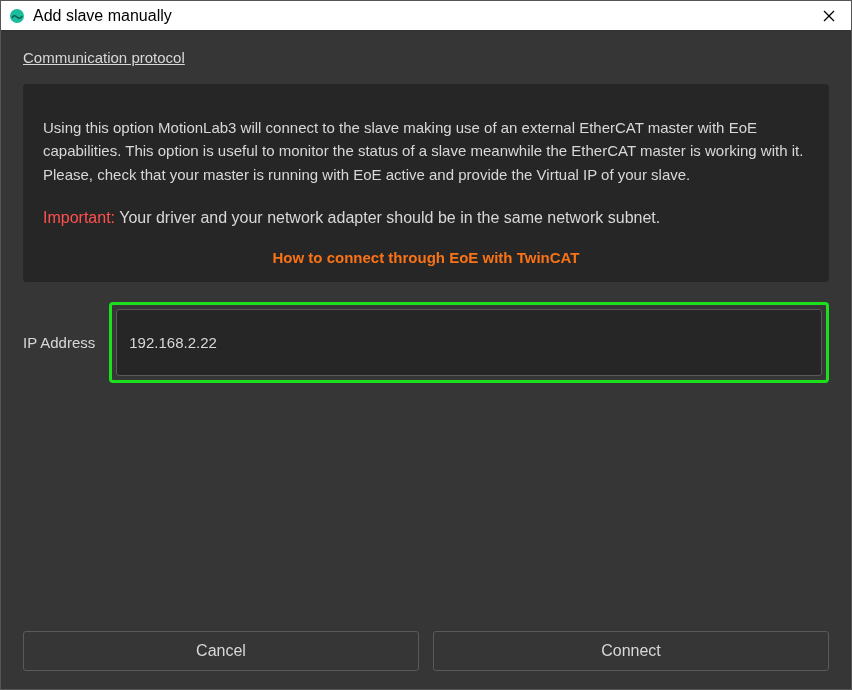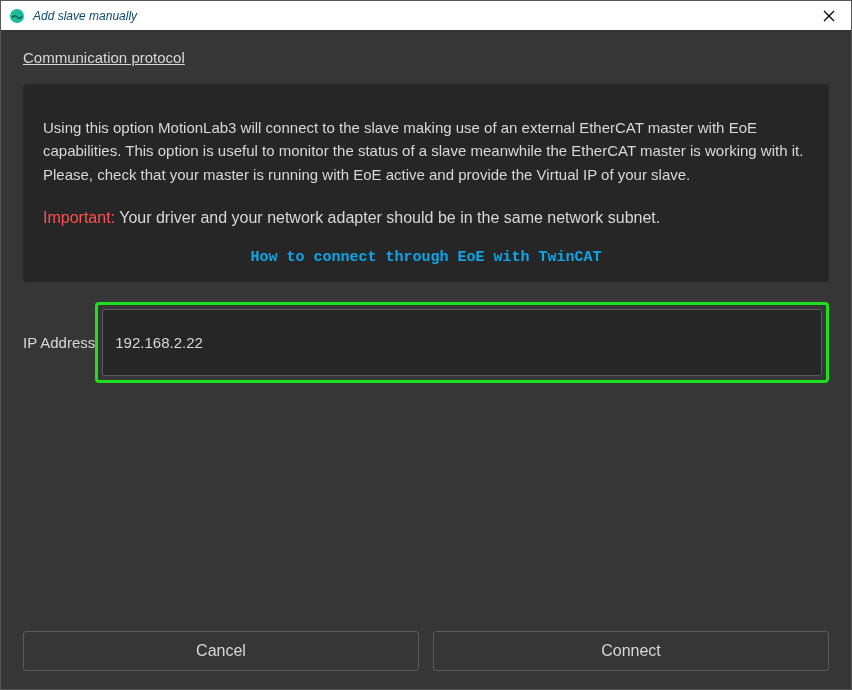--- a/index.html
+++ b/index.html
@@ -34,24 +34,23 @@
       border-bottom: 1px solid #333;
     }
 
     .titlebar-icon {
       width: 16px;
       height: 16px;
       margin-right: 8px;
     }
 
     .titlebar-title {
-      font-size: 12px;
-      color: #0c4a6e;
-      flex: 1;
-      font-style: italic;
+      font-size: 16px;
+      color: #000000;
+      flex: 1;
     }
 
     .titlebar-close {
       width: 28px;
       height: 28px;
       display: flex;
       align-items: center;
       justify-content: center;
       cursor: pointer;
       font-size: 14px;
@@ -121,29 +120,28 @@
       font-size: 16px;
       line-height: 1.55;
       color: #d8d8d8;
       margin-bottom: 18px;
     }
 
     .help-link {
       text-align: center;
       font-size: 15px;
       font-weight: 600;
-      color: #0ea5e9;
-      cursor: pointer;
-      font-family: Liberation Mono, monospace;
+      color: #f97316;
+      cursor: pointer;
     }
 
     .ip-row {
       display: flex;
       align-items: center;
-      gap: 0;
+      gap: 14px;
     }
 
     .ip-label {
       font-size: 15px;
       color: #d8d8d8;
       white-space: nowrap;
     }
 
     .ip-input-wrap {
       flex: 1;

